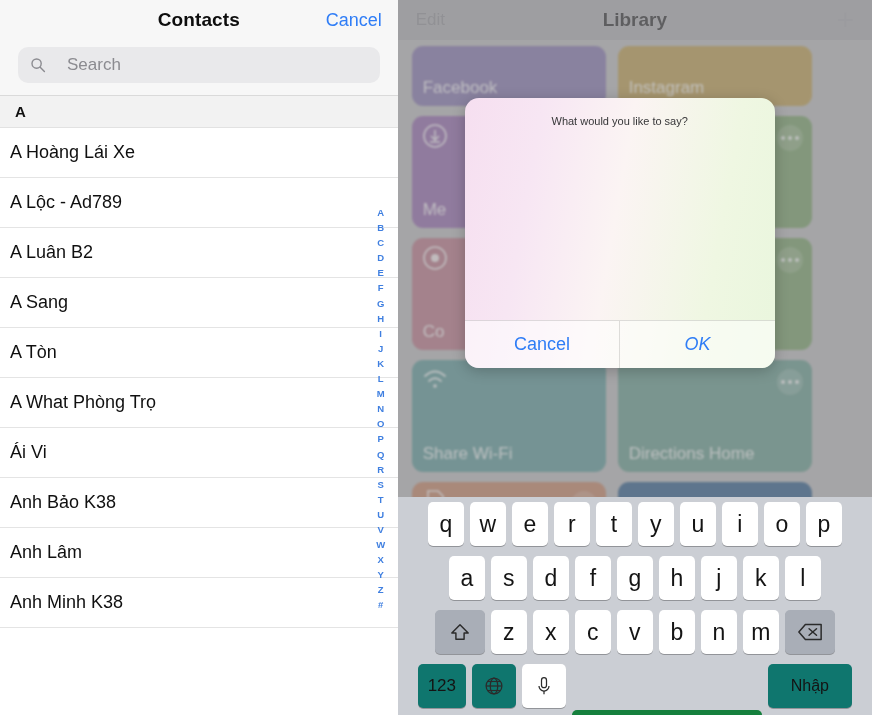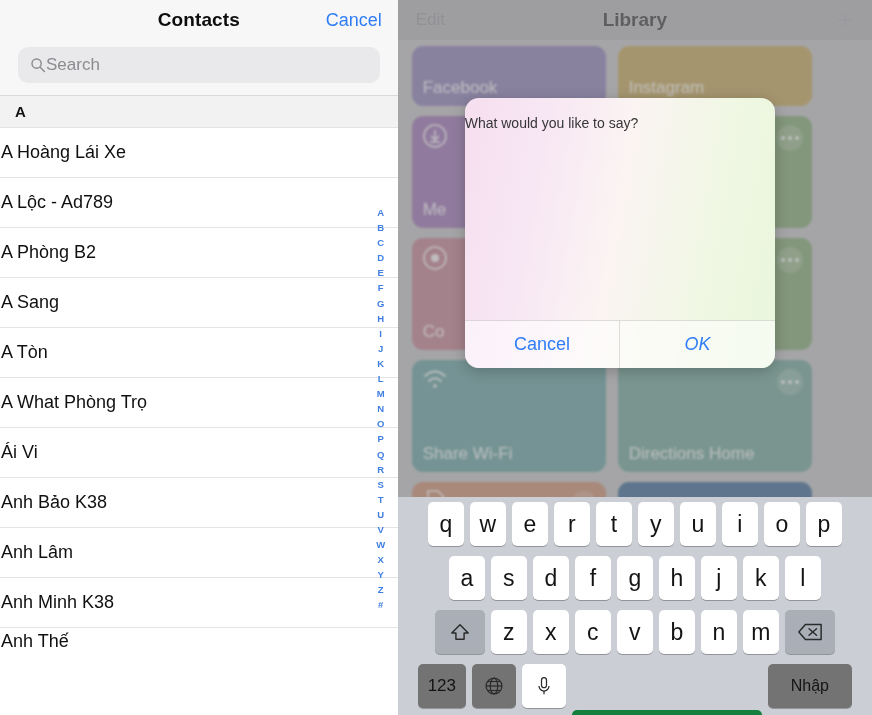--- a/index.html
+++ b/index.html
@@ -39,40 +39,40 @@
     height: 56px;
     background: #f7f7f7;
     padding: 7px 18px 12px 18px;
     border-bottom: 1px solid #dadada;
   }
   .search-field {
     height: 36px; width: 100%;
     background: #e9e9eb; border-radius: 10px;
     display: flex; align-items: center;
     padding: 0 12px;
-    gap: 0;
+    gap: 21px;
   }
   .search-icon { width: 16px; height: 16px; flex: 0 0 16px; display:block; }
   .search-placeholder {
     font-size: 17px; color: #8b8b90; font-weight: 400;
   }
 
   .section-header {
     height: 32px;
     background: #f2f2f2;
     display: flex; align-items: center;
     padding-left: 15px;
     font-size: 15px; font-weight: bold; color: #111;
     border-bottom: 1px solid #e2e2e2;
   }
   .contact-list { position: relative; }
   .contact-row {
     height: 50px;
     display: flex; align-items: center;
-    padding-left: 1px;
+    padding-left: 10px;
     font-size: 18px; color: #101010;
     border-bottom: 1px solid #e4e4e4;
     background: #ffffff;
     cursor: pointer;
   }
   .contact-row.partial { height: 26px; overflow: hidden; border-bottom: none; }
 
   .index-strip {
     position: absolute;
     right: 6px; top: 205px;
@@ -160,21 +160,22 @@
     position: absolute;
     left: 67px; top: 98px;
     width: 310px; height: 270px;
     border-radius: 14px;
     overflow: hidden;
     z-index: 10;
     background: linear-gradient(100deg, #f6dff0 0%, #f7e6f3 22%, #fbf4f3 48%, #eff7e2 78%, #e9f6dd 100%);
     box-shadow: 0 3px 14px rgba(0,0,0,.22);
   }
   .modal-title {
-    font-size: 14px; color: #363638;
+    text-align: center;
+    font-size: 11px; color: #363638;
     padding-top: 17px;
   }
   .modal-textarea {
     margin: 16px 16px 0 16px;
     height: 148px;
     background: #ffffff;
     border: 1px solid #cfcfd2;
     padding: 10px 11px;
     font-size: 17px; line-height: 23px; color: #1b1b1b;
     position: relative;
@@ -225,21 +226,21 @@
     display: flex; align-items: center; justify-content: center;
     font-size: 23px; color: #141414; font-weight: 400;
     cursor: pointer;
   }
   .kb-row.r2 { padding: 0 20px; }
   .kb-key.wide {
     width: 50px;
     background: #a9aeb7;
   }
   .kb-key.fn {
-    background: #737373;
+    background: #0f766e;
   }
   .kb-row.r4 { gap: 6px; margin-bottom: 0; }
   .kb-key.k123 { width: 48px; font-size: 17px; }
   .kb-key.kglobe { width: 44px; font-size: 20px; }
   .kb-key.kmic   { width: 44px; font-size: 19px; }
   .kb-key.kspace { width: 190px; font-size: 17px; background:#15803d;margin-top:46px; }
   .kb-key.kreturn{ width: 84px; font-size: 16px; }
   .kb-icon { width: 26px; height: 20px; display:block; }
 </style>
 </head>
@@ -264,29 +265,28 @@
       </div>
     </div>
 
     <div class="section-header">
       <span>A</span>
     </div>
 
     <div class="contact-list">
       <div class="contact-row">A Hoàng Lái Xe</div>
       <div class="contact-row">A Lộc - Ad789</div>
-      <div class="contact-row">A Phòng B2</div>
+      <div class="contact-row">A Luân B2</div>
       <div class="contact-row">A Sang</div>
       <div class="contact-row">A Tòn</div>
       <div class="contact-row">A What Phòng Trọ</div>
       <div class="contact-row">Ái Vi</div>
       <div class="contact-row">Anh Bảo K38</div>
       <div class="contact-row">Anh Lâm</div>
       <div class="contact-row">Anh Minh K38</div>
-      <div class="contact-row partial">Anh Thế</div>
     </div>
 
     <div class="index-strip">
       <span>A</span>
       <span>B</span>
       <span>C</span>
       <span>D</span>
       <span>E</span>
       <span>F</span>
       <span>G</span>

